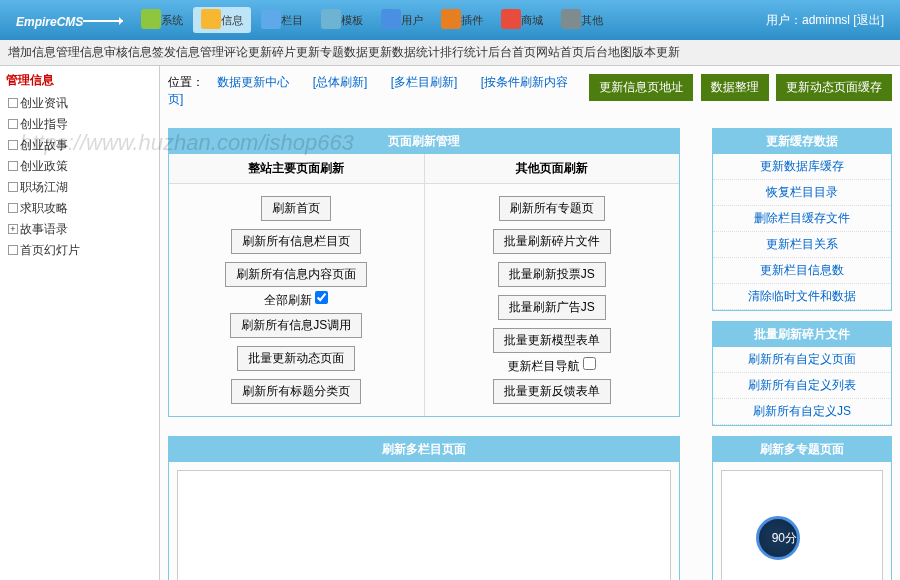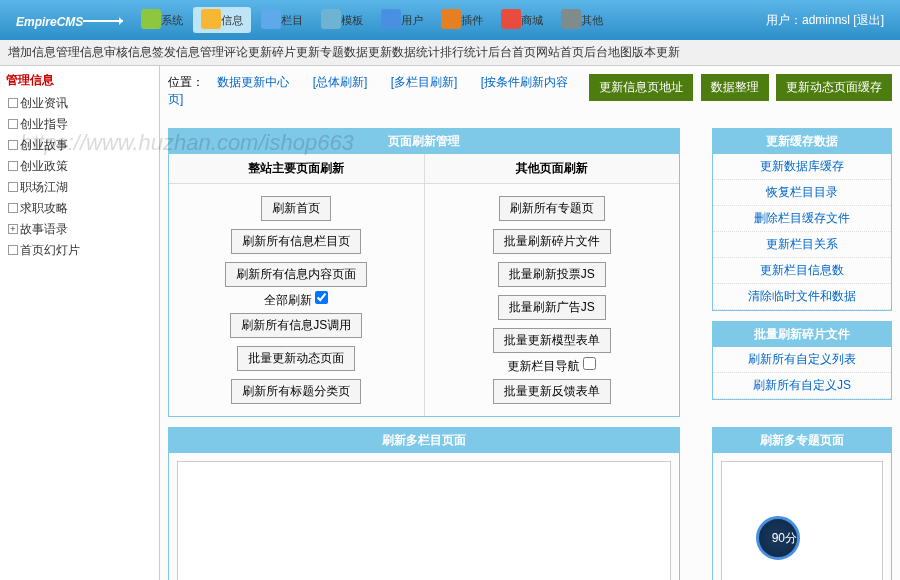--- a/index.html
+++ b/index.html
@@ -183,20 +183,21 @@
             <a href="#">恢复栏目目录</a>
             <a href="#">删除栏目缓存文件</a>
             <a href="#">更新栏目关系</a>
             <a href="#">更新栏目信息数</a>
             <a href="#">清除临时文件和数据</a>
           </div>
         </div>
         <div class="panel">
           <div class="panel-hd">批量刷新碎片文件</div>
           <div class="linklist">
+            <a href="#">刷新所有自定义页面</a>
             <a href="#">刷新所有自定义列表</a>
             <a href="#">刷新所有自定义JS</a>
           </div>
         </div>
       </div>
     </div>
 
     <div class="flex2">
       <div class="left">
         <div class="panel">

